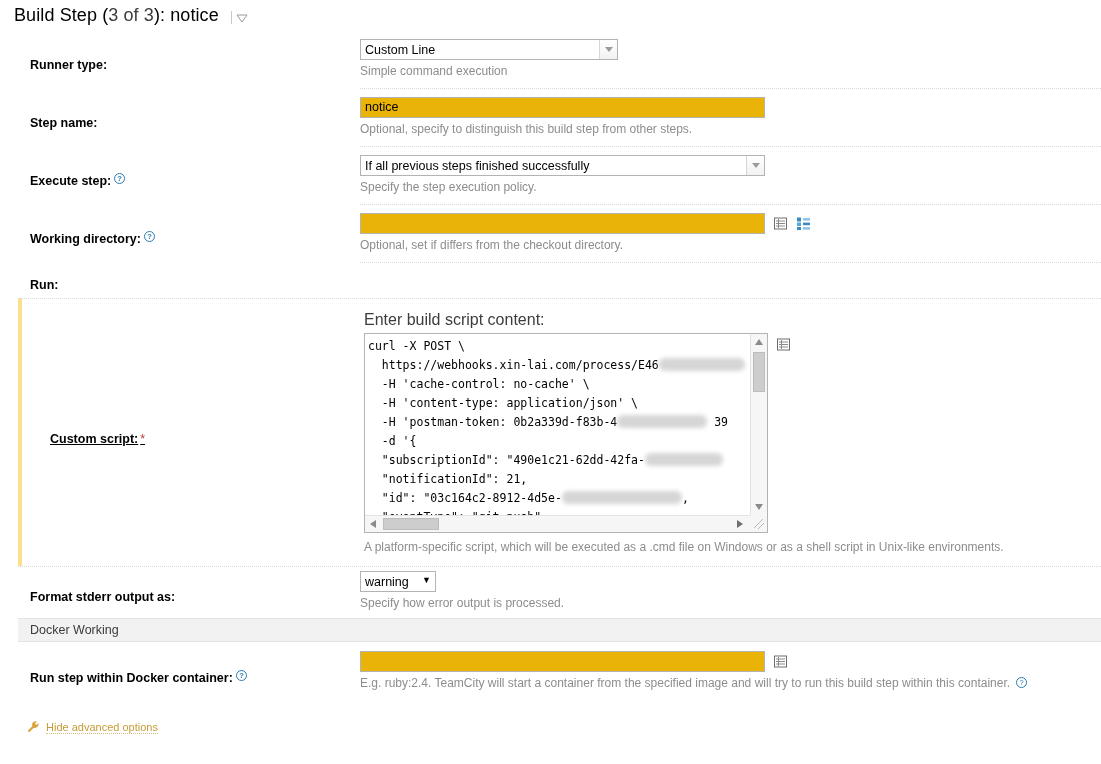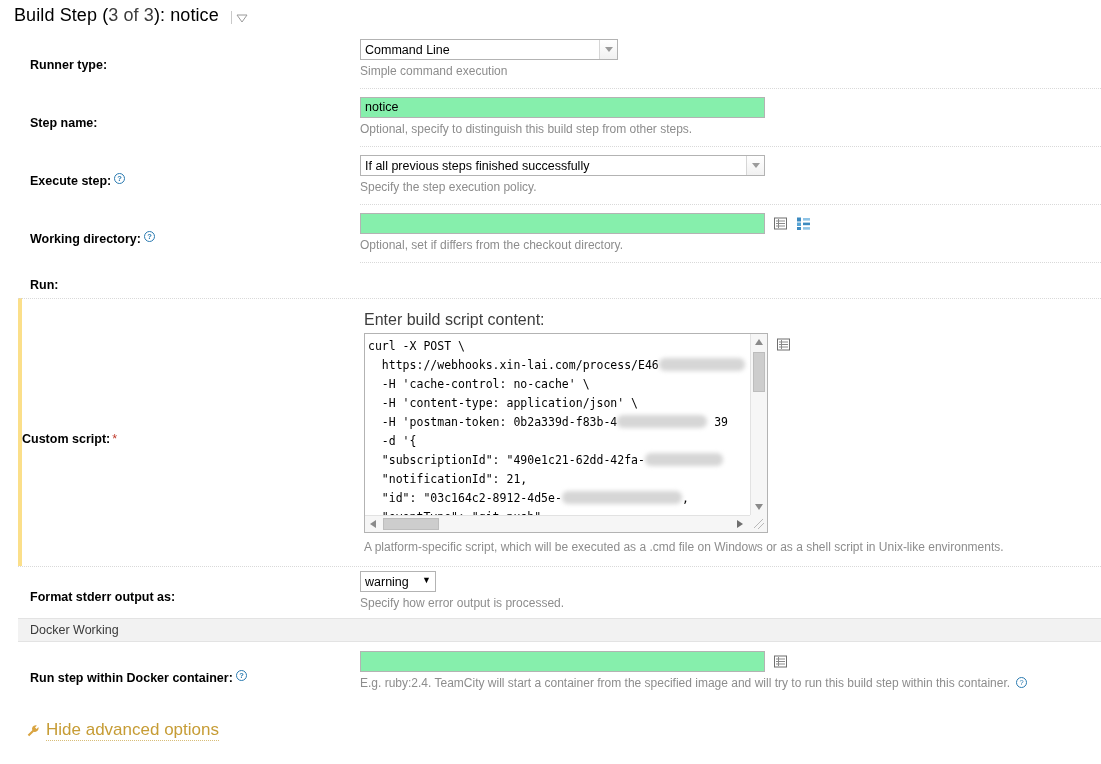--- a/index.html
+++ b/index.html
@@ -108,21 +108,21 @@
     vertical-align: 1px;
     margin-left: 3px;
   }
   .help-icon svg { display:block; }
 
   
   .txt {
     box-sizing: border-box;
     height: 21px;
     border: 1px solid #b3b3b3;
-    background: #86efac;
+    background: #eab308;
     font-family: "Liberation Sans", sans-serif;
     font-size: 12.5px;
     color: #000;
     padding: 1px 4px;
     outline: none;
     display: block;
   }
   .txt.w405 { width: 405px; }
 
   .select-wrap {
@@ -179,21 +179,21 @@
   }
   .icon-btn svg { display: block; }
 
   
   .script-row .label-cell { padding-top: 14px; }
   .script-row {
     border-left: 4px solid #fbdf8a;
     margin-left: 18px;
     width: 1083px;
   }
-  .script-row .label-cell { flex: 0 0 342px; width: 342px; padding-left: 0; }
+  .script-row .label-cell { flex: 0 0 342px; width: 342px; padding-left: 28px; text-decoration: underline; }
 
   .script-label {
     font-size: 16px;
     color: #3d3d3d;
     margin-bottom: 4px;
   }
   .ta-wrap {
     position: relative;
     width: 404px;
     height: 200px;
@@ -311,21 +311,21 @@
   }
 
   
   .adv-link {
     position: absolute;
     left: 26px;
     top: 720px;
     display: flex;
     align-items: center;
     color: #c69c35;
-    font-size: 17px;
+    font-size: 11px;
     cursor: pointer;
   }
   .adv-link .wrench {
     width: 14px; height: 14px;
     margin-right: 6px;
     display: inline-block;
   }
   .adv-link .wrench svg { display: block; }
   .adv-link span.lbl { border-bottom: 1px dotted #d8bd78; }
 
@@ -350,21 +350,21 @@
 </div>
 
 <div class="form">
 
   <div class="row" style="height:58px;">
     <div class="label-cell">
       <span>Runner type:</span>
     </div>
     <div class="field-cell" style="padding-top:9px;">
       <div class="select-wrap">
-        <div class="sel w258">Command Line</div>
+        <div class="sel w258">Custom Line</div>
         <div class="sel-btn">
             <i></i>
           </div>
       </div>
       <div class="hint">Simple command execution</div>
     </div>
   </div>
 
   <div class="row" style="height:58px;">
     <div class="sep"></div>

